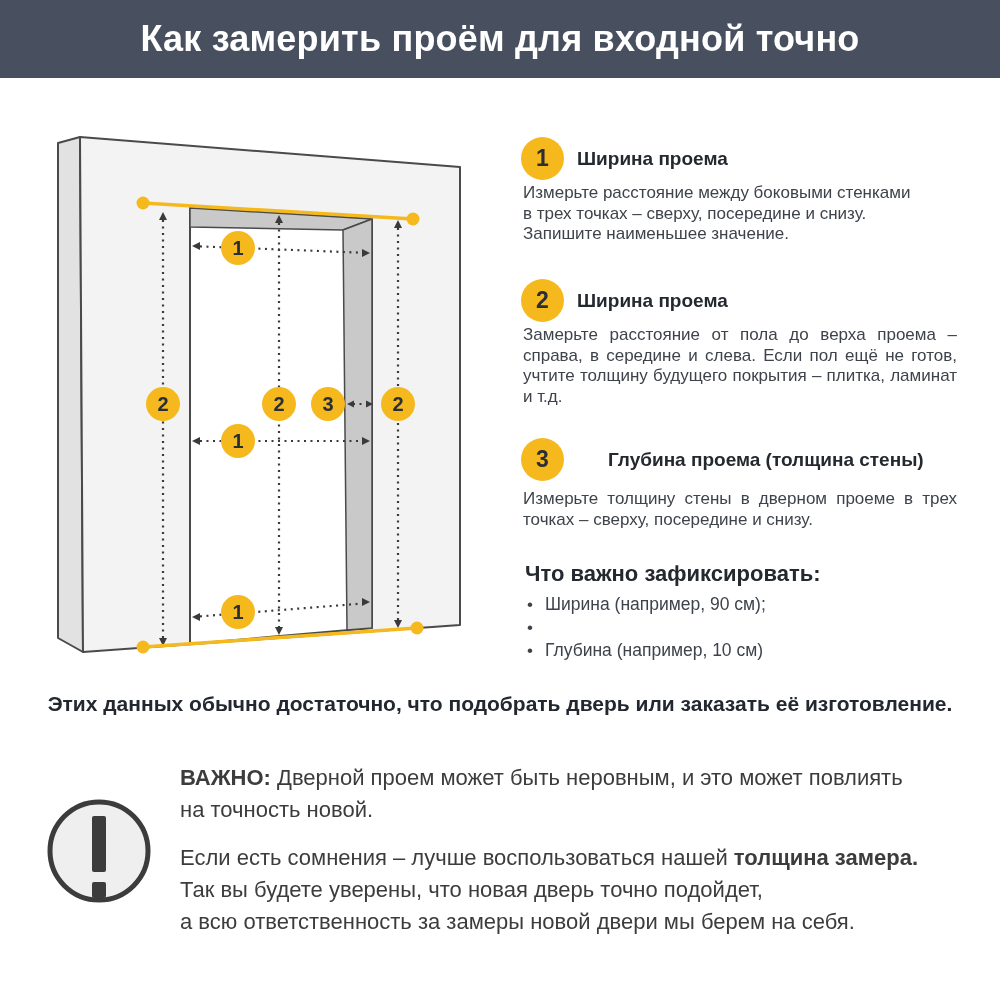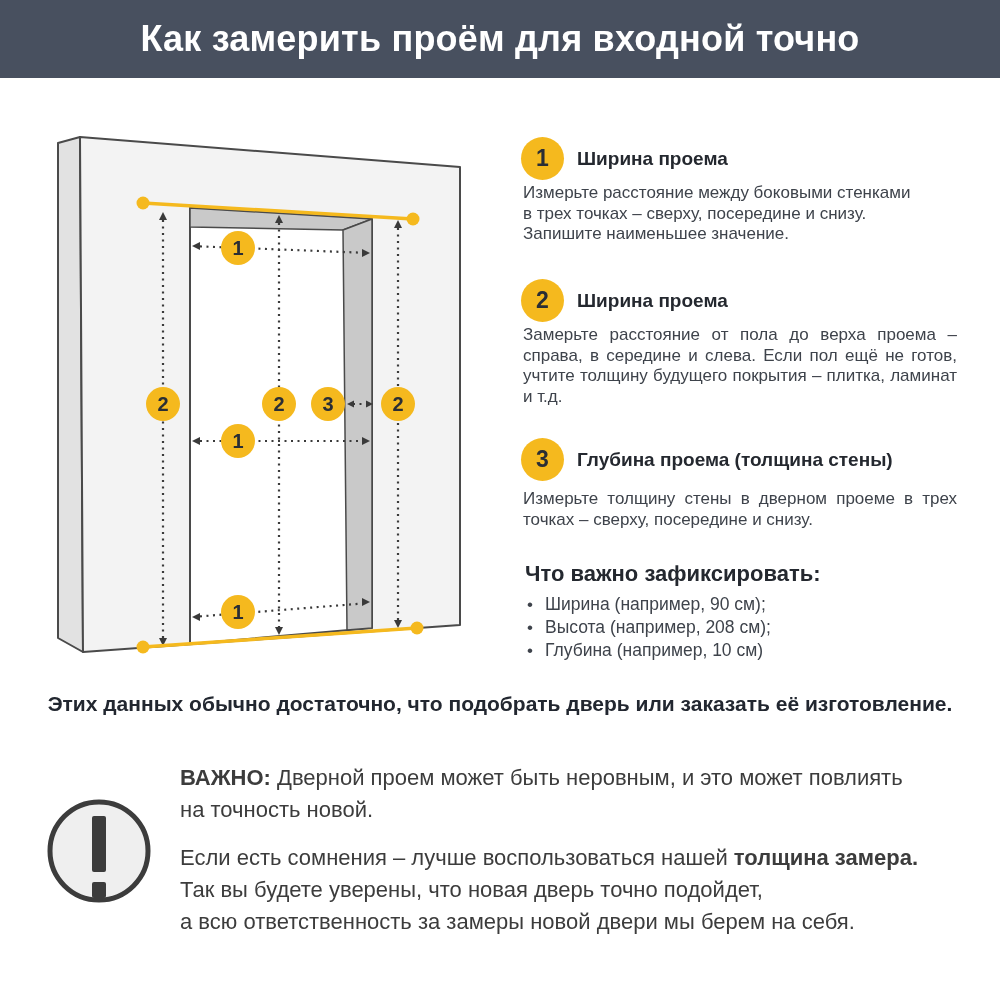--- a/index.html
+++ b/index.html
@@ -127,35 +127,34 @@
 <div class="step-body" style="top:325px;">
   <div class="jline">Замерьте расстояние от пола до верха проема –</div>
   <div class="jline">справа, в середине и слева. Если пол ещё не готов,</div>
   <div class="jline">учтите толщину будущего покрытия – плитка, ламинат</div>
   <div>и т.д.</div>
 </div>
 
 <div class="num-badge" style="left:521px;top:438px;">
   <span>3</span>
 </div>
-<div class="step-title" style="left:577px;top:446px;">Глубина проема (толщина стены)</div>
+<div class="step-title" style="left:608px;top:446px;">Глубина проема (толщина стены)</div>
 <div class="step-body" style="top:489px;">
   <div class="jline">Измерьте толщину стены в дверном проеме в трех</div>
   <div>точках – сверху, посередине и снизу.</div>
 </div>
 
 <div class="check-title">Что важно зафиксировать:</div>
 <div class="bullets">
   <div class="bullet-row">
     <span class="bullet-dot">•</span>
     <span>Ширина (например, 90 см);</span>
   </div>
   <div class="bullet-row">
     <span class="bullet-dot">•</span>
-    <span>Высота (например, 208 см);</span>
   </div>
   <div class="bullet-row">
     <span class="bullet-dot">•</span>
     <span>Глубина (например, 10 см)</span>
   </div>
 </div>
 
 <div class="summary">Этих данных обычно достаточно, что подобрать дверь или заказать её изготовление.</div>
 
 <svg class="important-icon" viewBox="0 0 110 110">

